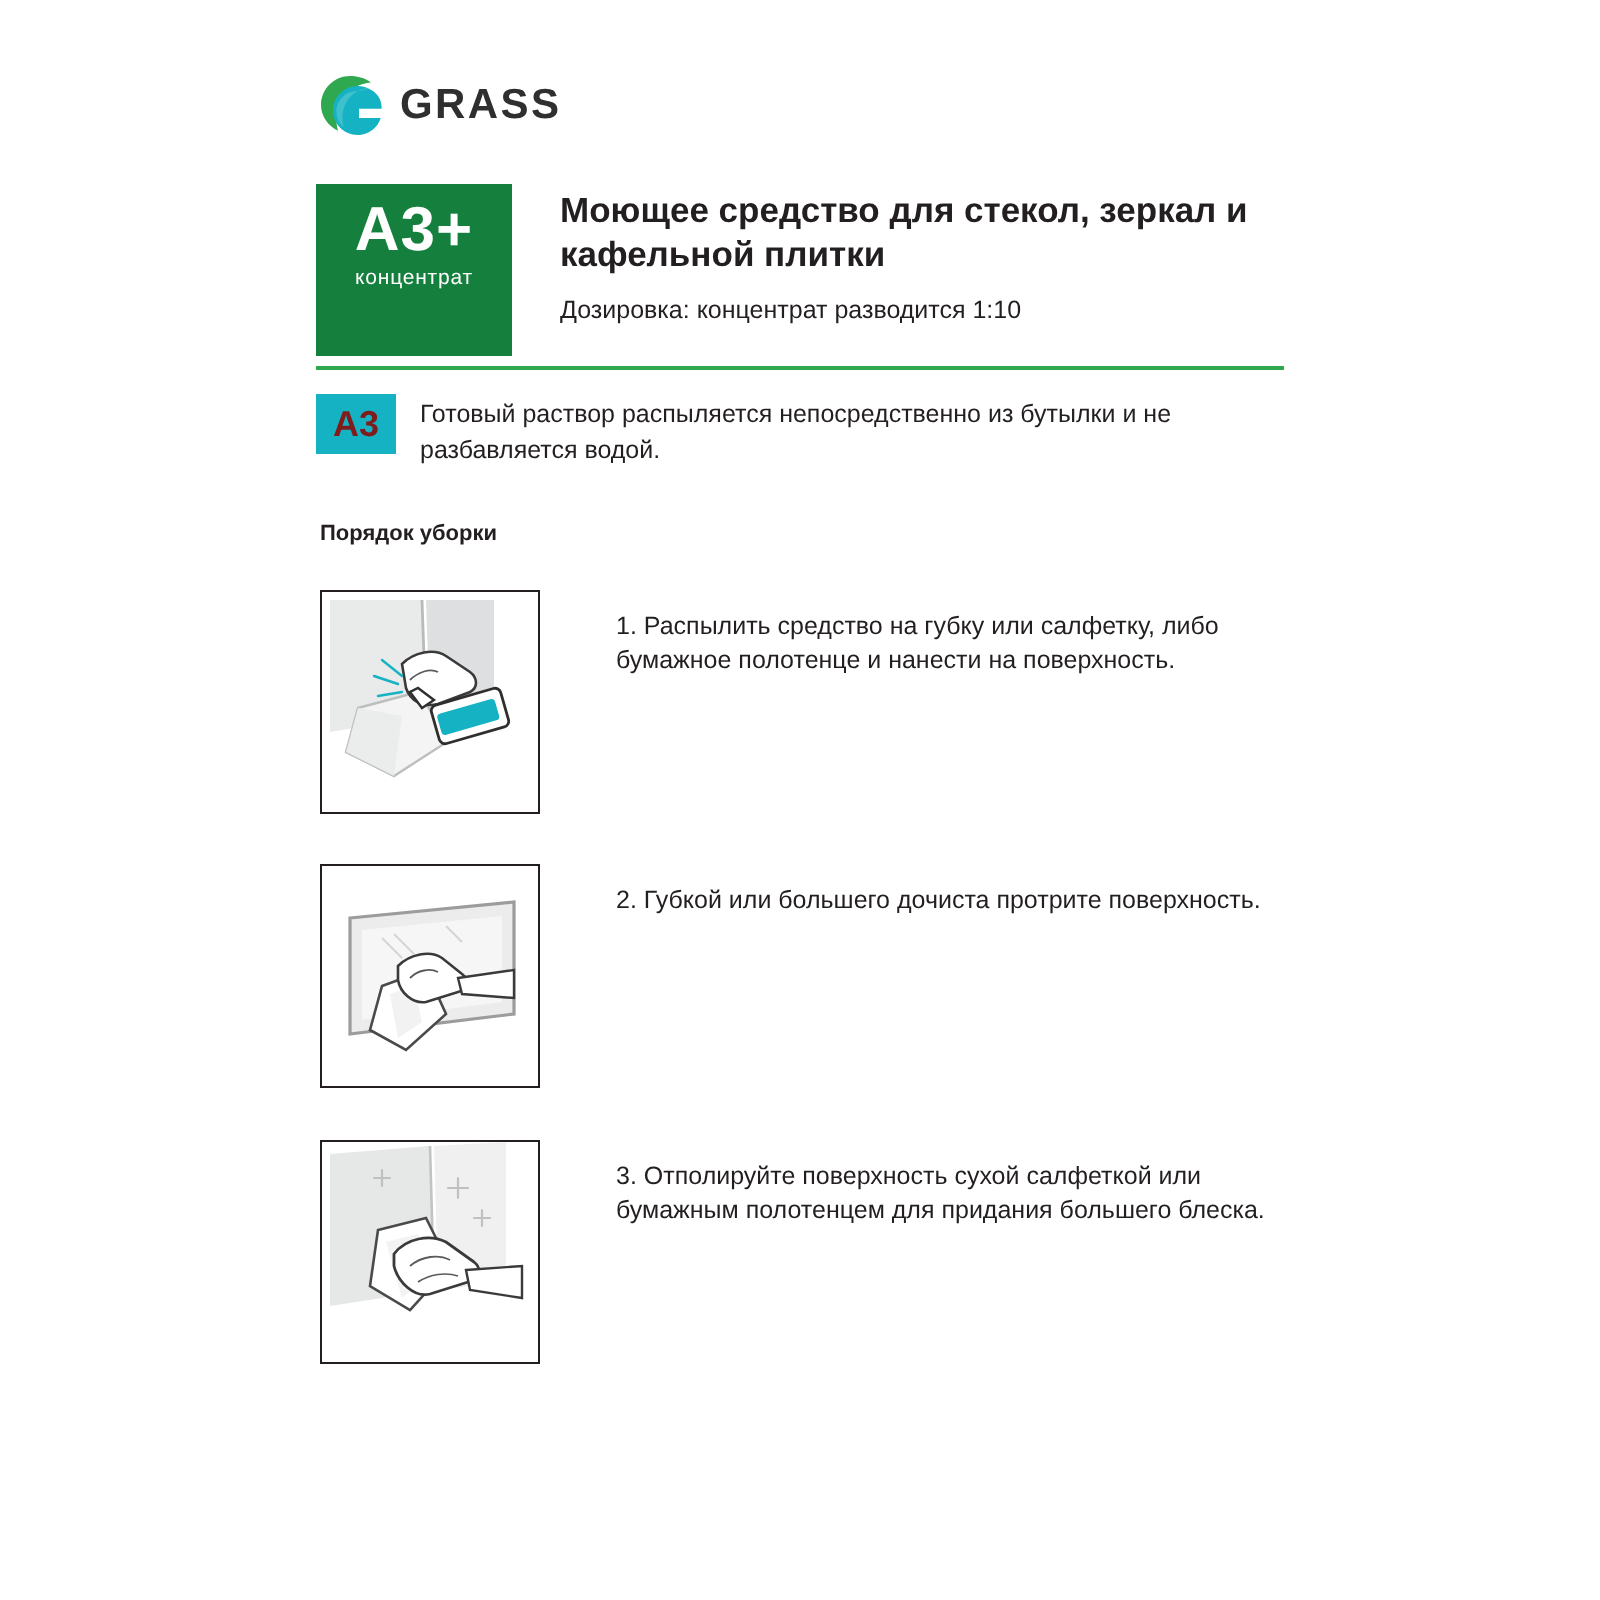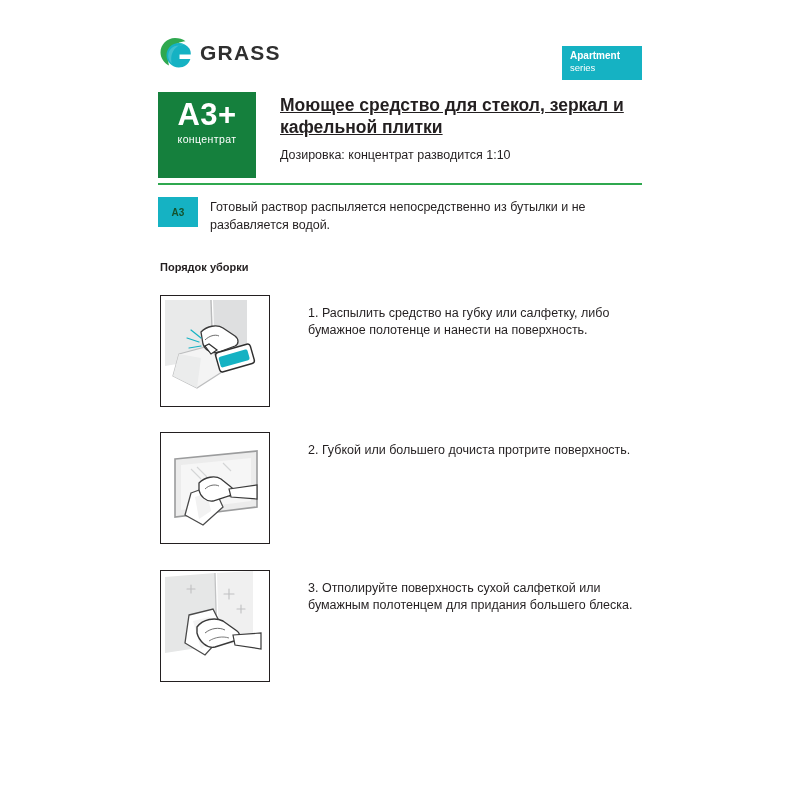--- a/index.html
+++ b/index.html
@@ -104,21 +104,20 @@
     left: 122px;
     top: 2px;
     width: 362px;
   }
   .title-text h1 {
     margin: 0;
     font-size: 17.5px;
     font-weight: bold;
     line-height: 22px;
     color: #231f20;
-    text-decoration: underline;
   }
   .dosage {
     margin-top: 9px;
     font-size: 12.5px;
     line-height: 16px;
     color: #231f20;
   }
 
   
   .divider {
@@ -137,22 +136,22 @@
     top: 197px;
     width: 484px;
   }
   .a3-box {
     position: absolute;
     left: 0;
     top: 0;
     width: 40px;
     height: 30px;
     background: #15b2c3;
-    color: #14532d;
-    font-size: 10px;
+    color: #7f1d1d;
+    font-size: 18px;
     font-weight: bold;
     display: flex;
     align-items: center;
     justify-content: center;
   }
   .note-text {
     position: absolute;
     left: 52px;
     top: 1px;
     width: 430px;
@@ -222,24 +221,20 @@
         <svg width="34" height="34" viewBox="0 0 34 34" xmlns="http://www.w3.org/2000/svg">
           <path d="M17 1.5 C8.4 1.5 1.5 8.4 1.5 17 C1.5 25.6 8.4 32.5 17 32.5 C25.6 32.5 32.5 25.6 32.5 17 C32.5 8.4 25.6 1.5 17 1.5 Z" fill="#ffffff"></path>
           <path d="M17 2 C9 2 2.5 8.5 2.5 16.5 C2.5 22 6 27 11 29.4 C9.5 24 10 17 14 12 C17 8.2 22 5.6 27.5 5.2 C24.8 3.2 21 2 17 2 Z" fill="#2fa84f"></path>
           <path d="M31.4 12.5 C29 9 25 7 20.8 7 C14 7 8.5 12.5 8.5 19.3 C8.5 26 14 31.5 20.8 31.5 C26.2 31.5 30.8 28 32.4 23 L21.5 23 L21.5 18.4 L32.8 18.4 C32.9 16.4 32.4 14.3 31.4 12.5 Z" fill="#15b2c3"></path>
           <path d="M20.5 9.5 C14.8 9.5 10.2 14.1 10.2 19.8 C10.2 23 11.6 25.8 13.9 27.7 C12.2 22 13.6 15.4 18.2 11.4 C20.6 9.3 23.6 8.1 26.7 7.9 C24.8 8.9 22.7 9.5 20.5 9.5 Z" fill="#ffffff" opacity="0.18"></path>
         </svg>
       </span>
       <span class="logo-text">GRASS</span>
     </div>
 
-    <div class="series-badge">
-      <div class="l1">Apartment</div>
-      <div class="l2">series</div>
-    </div>
   </div>
 
   <div class="title-row">
     <div class="a3plus-box">
       <div class="big">А3+</div>
       <div class="small">концентрат</div>
     </div>
     <div class="title-text">
       <h1>Моющее средство для стекол, зеркал и кафельной плитки</h1>
       <div class="dosage">Дозировка: концентрат разводится 1:10</div>

